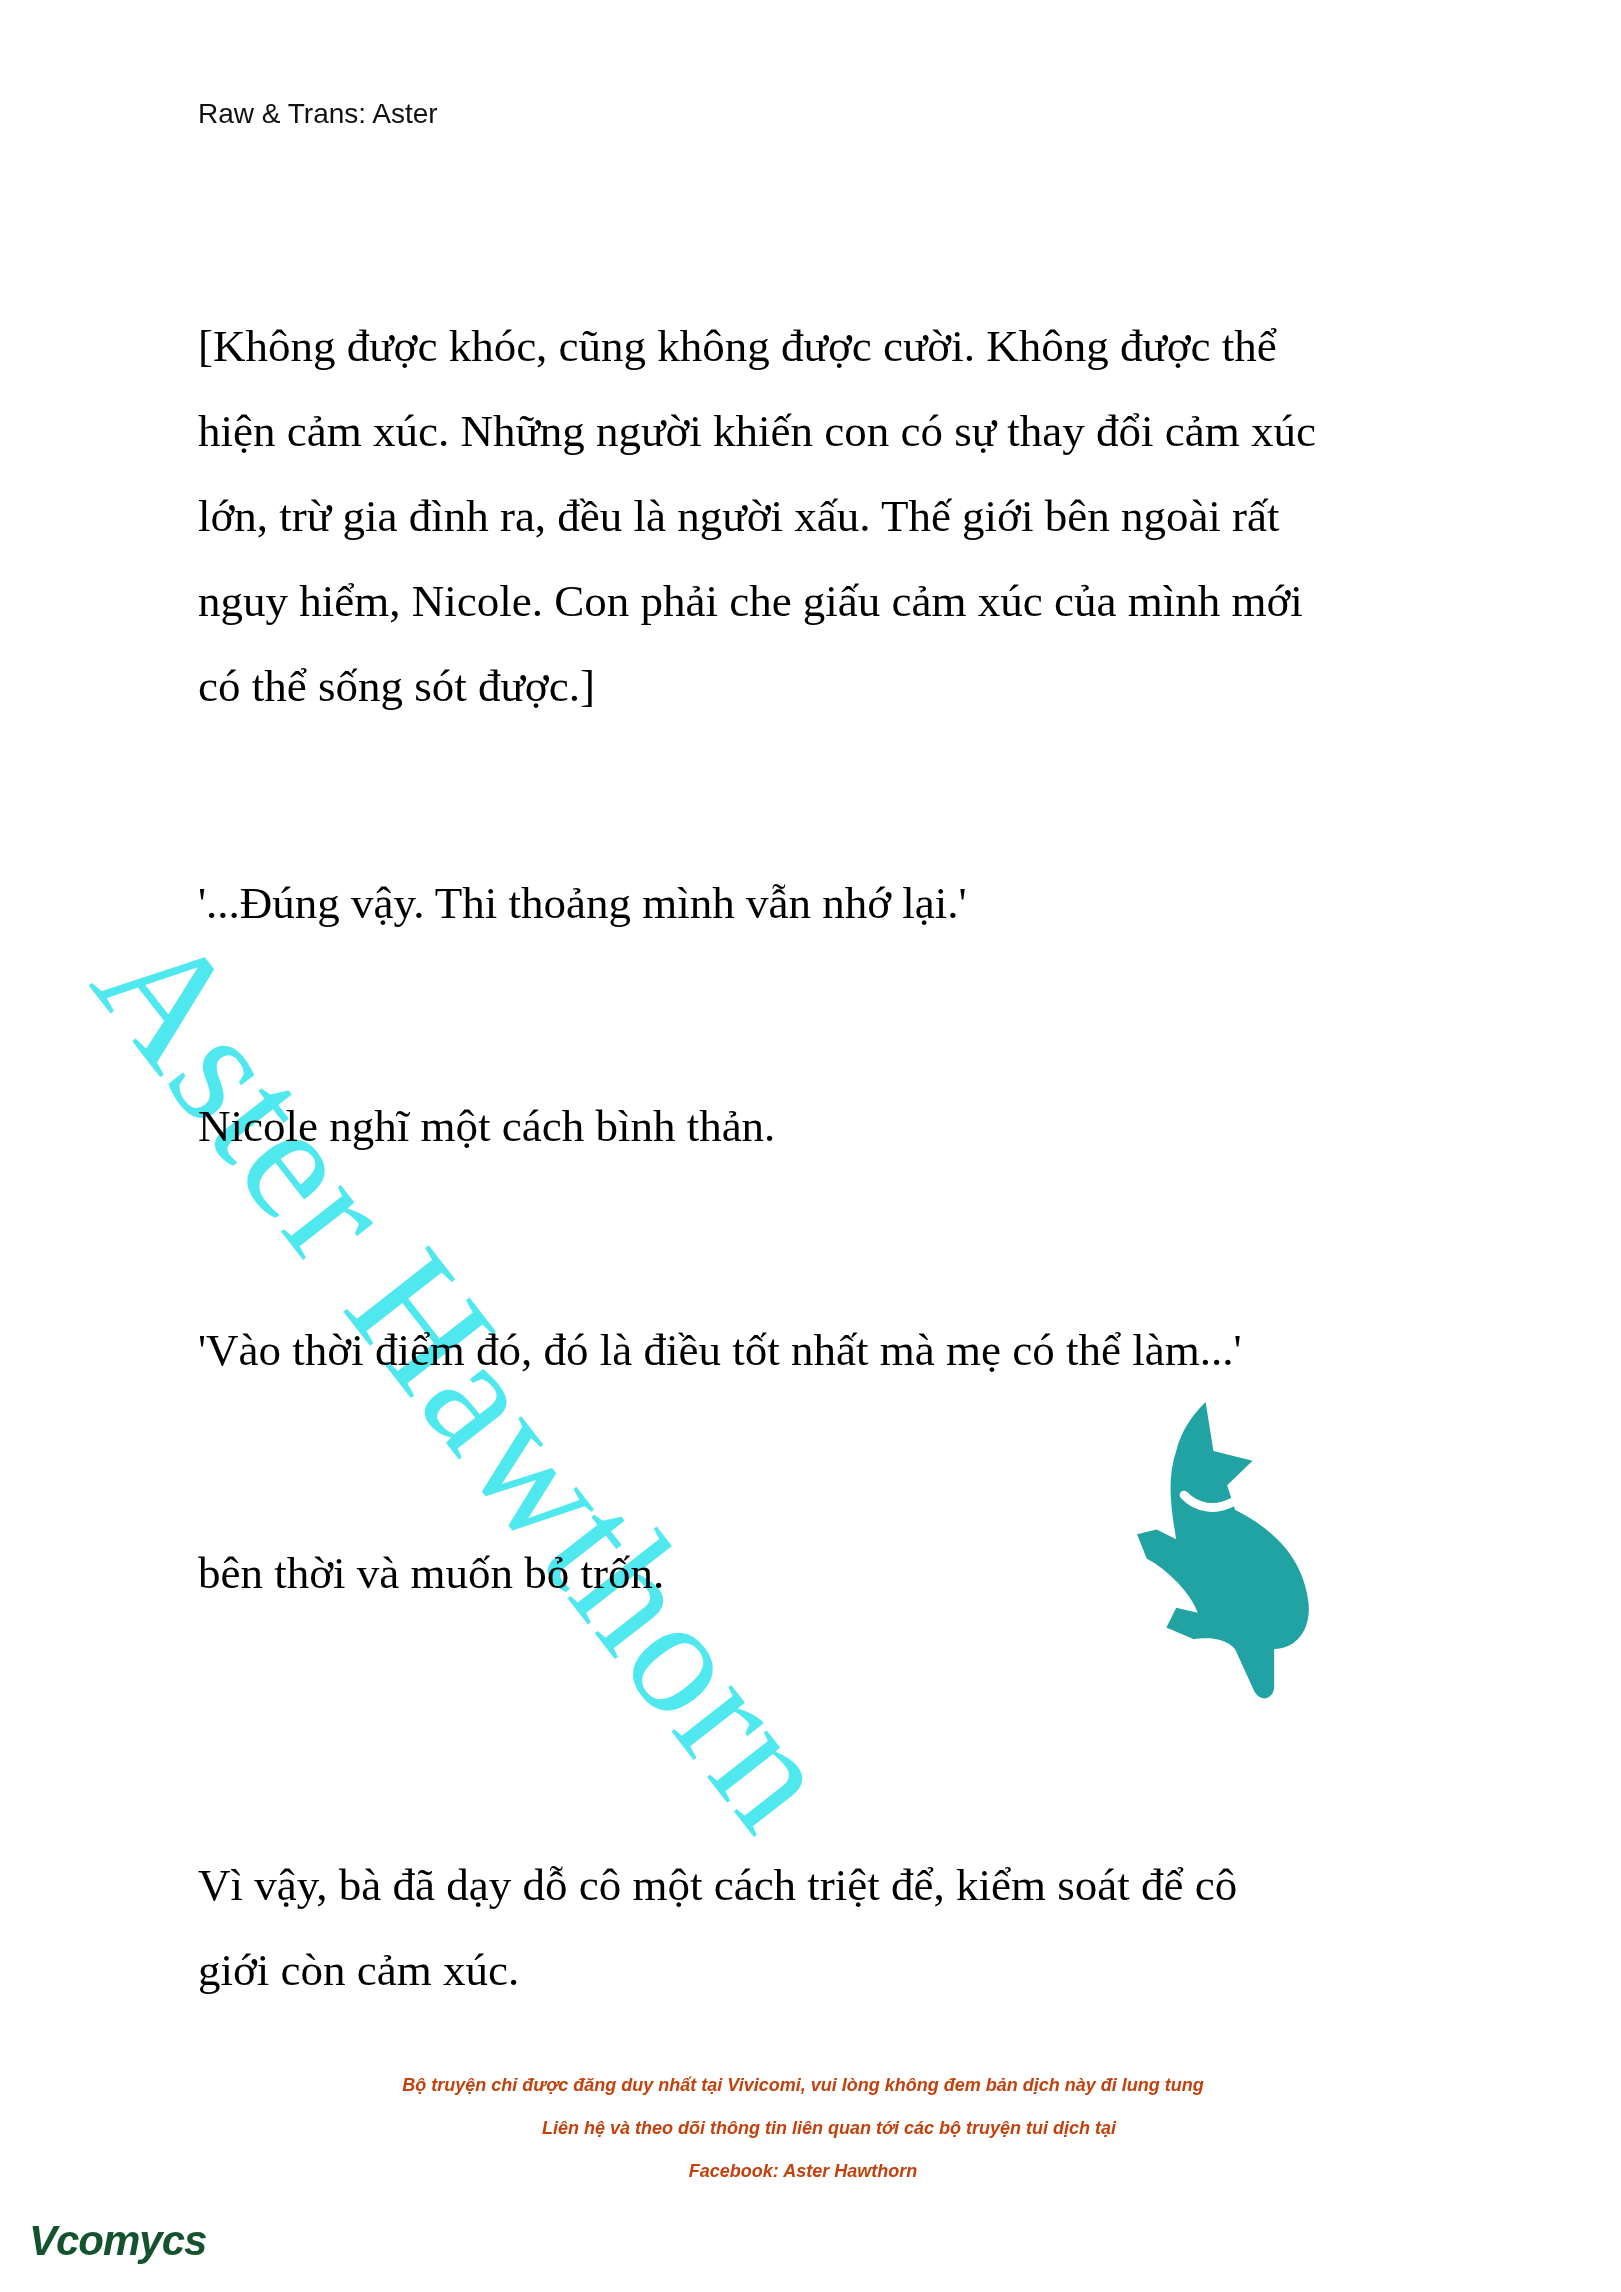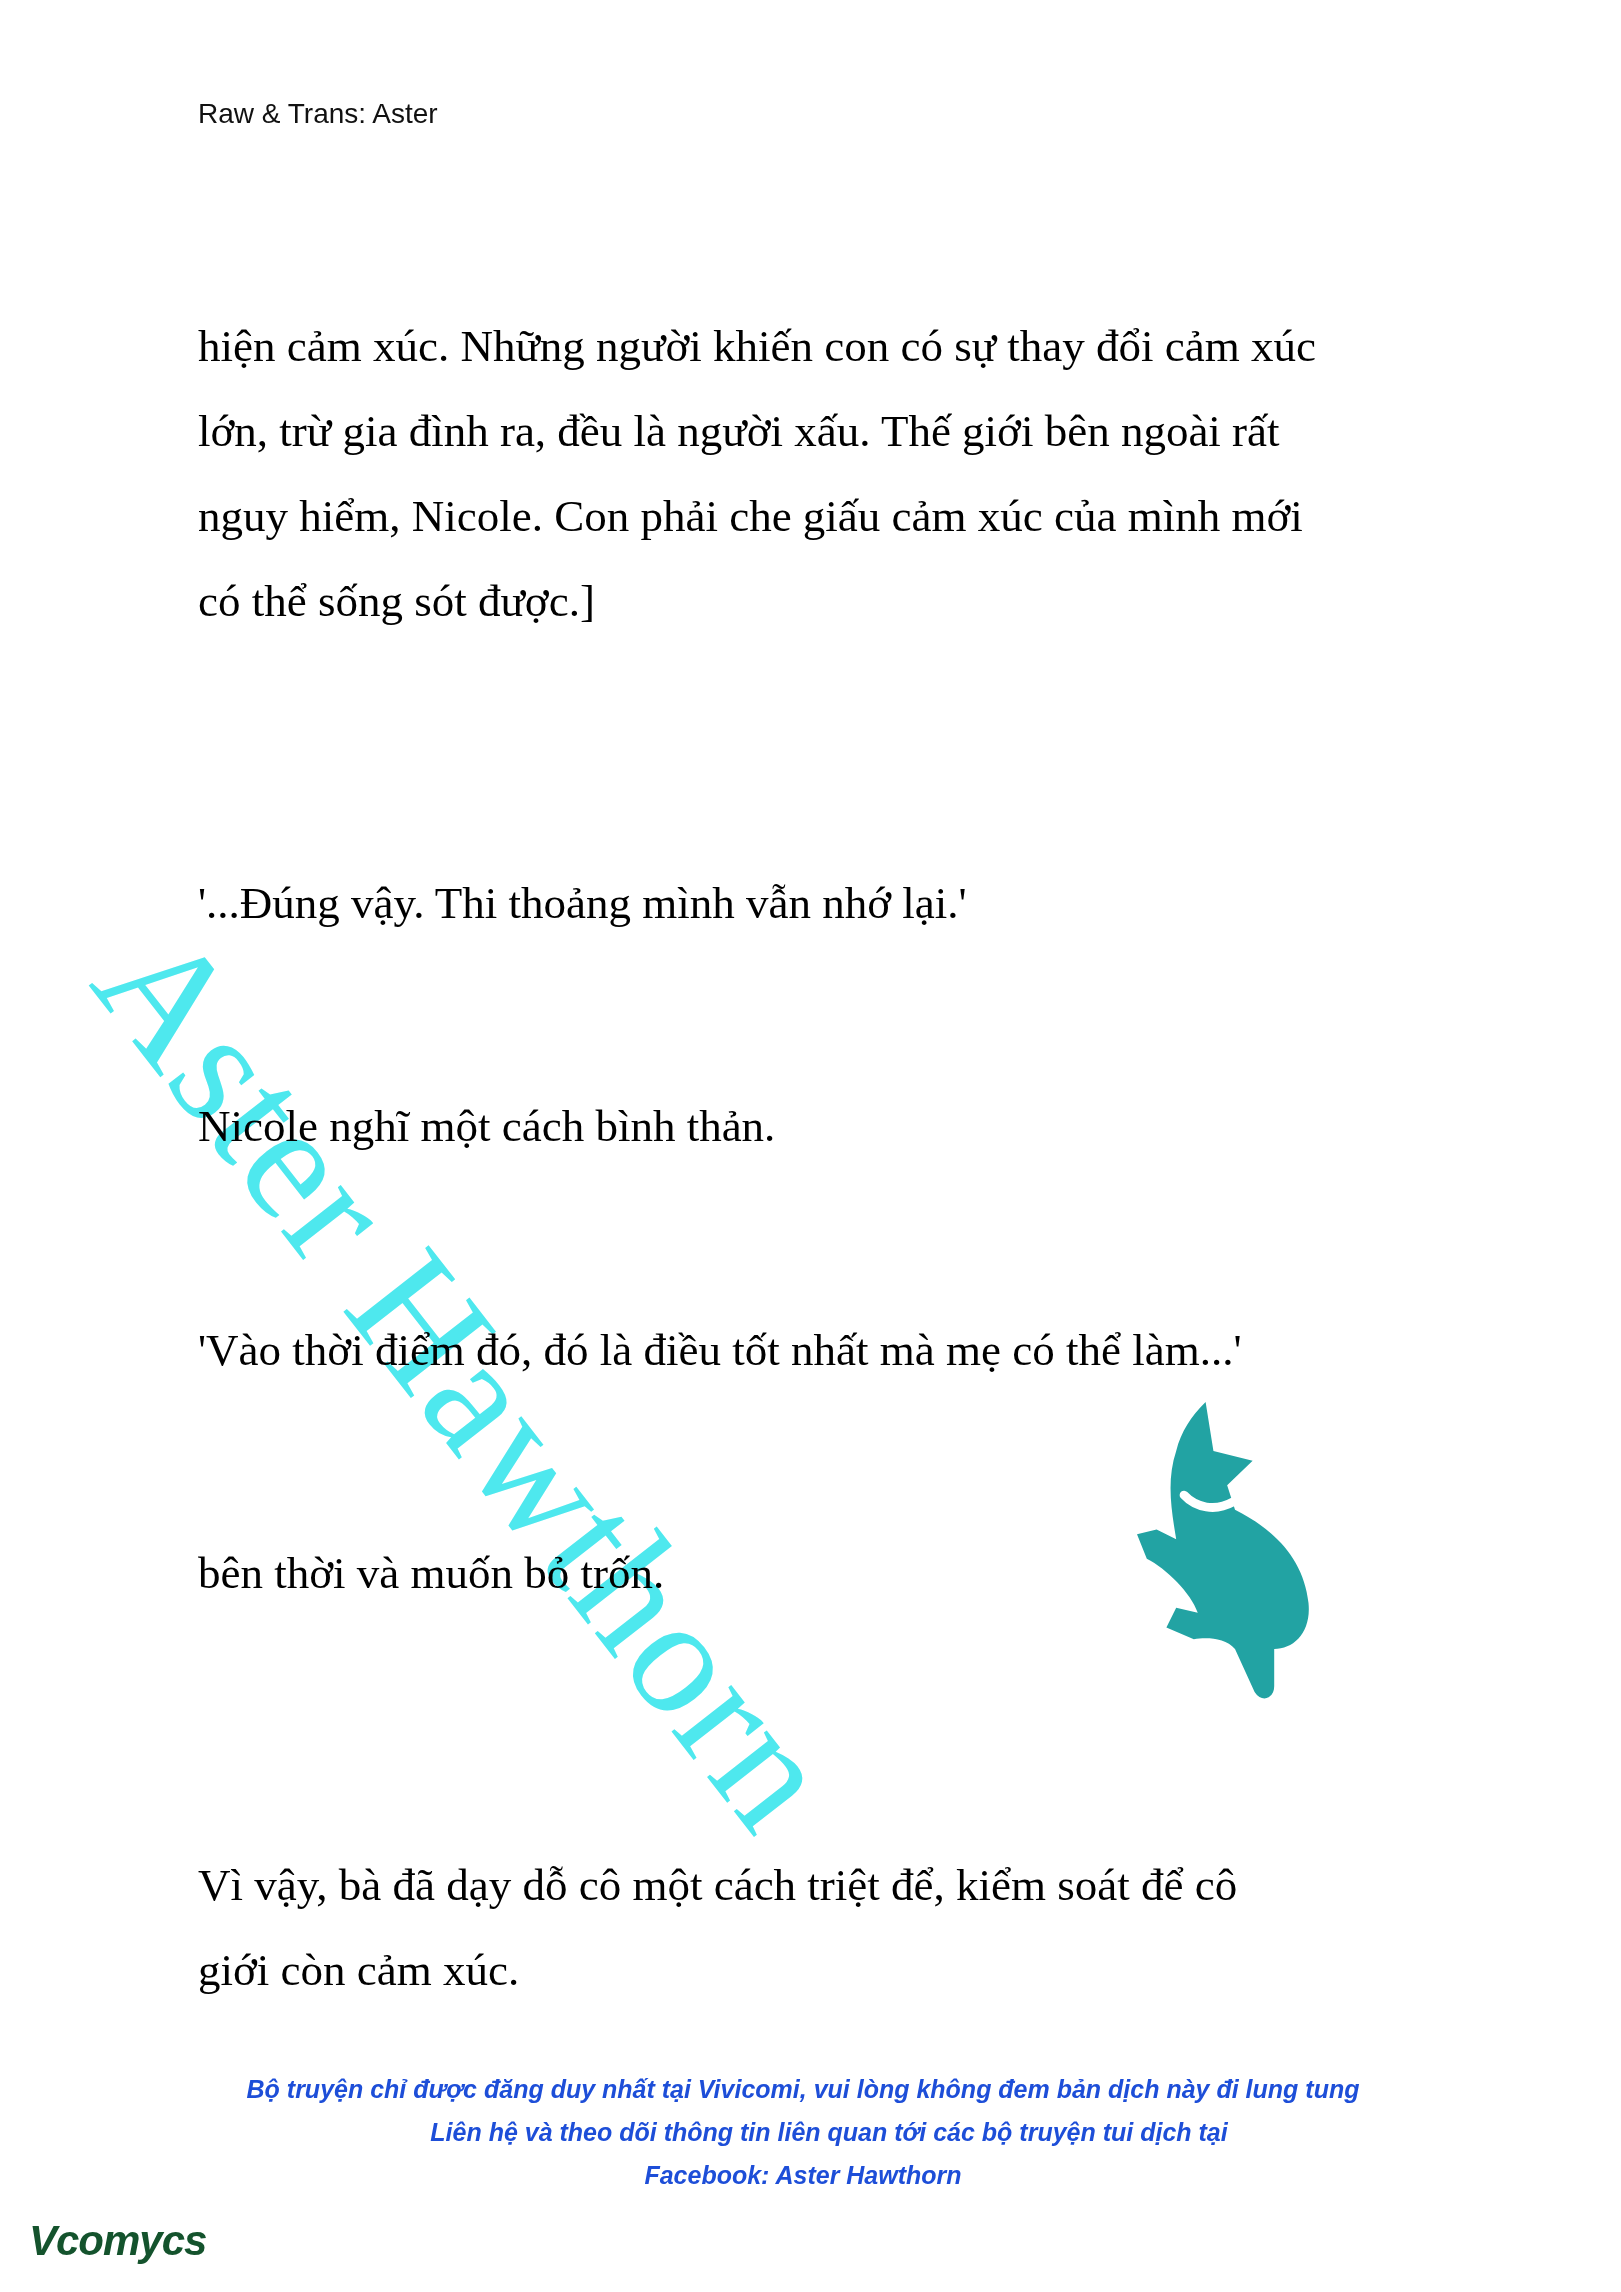--- a/index.html
+++ b/index.html
@@ -19,21 +19,21 @@
     .watermark {
       position: absolute; left: 206px; top: 892px; z-index: 2;
       font-family: "Liberation Serif", serif; font-size: 165px; color: #4ee8ee;
       transform-origin: 0 0; transform: rotate(52deg);
       white-space: nowrap; letter-spacing: 2px;
     }
     .cat { position: absolute; left: 1137px; top: 1392px; z-index: 1; }
     .footer {
       position: absolute; left: 0; width: 1606px; text-align: center;
       font-family: "Liberation Sans", sans-serif; font-style: italic; font-weight: bold;
-      font-size: 25px; color: #1d4ed8;
+      font-size: 18px; color: #c2410c;
     }
     .logo {
       position: absolute; left: 29px; top: 2217px;
       font-family: "Liberation Sans", sans-serif; font-weight: bold; font-style: italic;
       font-size: 42px; color: #14532d; letter-spacing: -1px;
     }
   </style>
 </head>
 <body>
 
@@ -43,20 +43,21 @@
 
 <svg class="cat" width="196" height="314" viewBox="0 0 200 320">
   <g fill="#22a3a3">
     <path d="M70 10 L78 60 L118 70 L92 95 L100 120 C140 140 170 170 175 215 C178 245 160 262 140 262 L140 300 C140 312 128 318 120 306 L100 262 C90 250 70 250 58 252 L30 240 L40 220 L62 225 C55 205 30 180 10 170 L0 145 L20 140 L40 150 C35 120 30 90 40 60 C45 40 55 25 70 10 Z"></path>
   </g>
   <path d="M48 105 C60 118 80 122 98 112" stroke="#ffffff" stroke-width="9" fill="none" stroke-linecap="round"></path>
 </svg>
 
 <div class="body-text" style="top:0;">
   <div class="p" style="top:304px;">
+    <div>[Không được khóc, cũng không được cười. Không được thể</div>
     <div>hiện cảm xúc. Những người khiến con có sự thay đổi cảm xúc</div>
     <div>lớn, trừ gia đình ra, đều là người xấu. Thế giới bên ngoài rất</div>
     <div>nguy hiểm, Nicole. Con phải che giấu cảm xúc của mình mới</div>
     <div>có thể sống sót được.]</div>
   </div>
   <div class="p" style="top:861px;">
     <div>'...Đúng vậy. Thi thoảng mình vẫn nhớ lại.'</div>
   </div>
   <div class="p" style="top:1084px;">
     <div>Nicole nghĩ một cách bình thản.</div>

